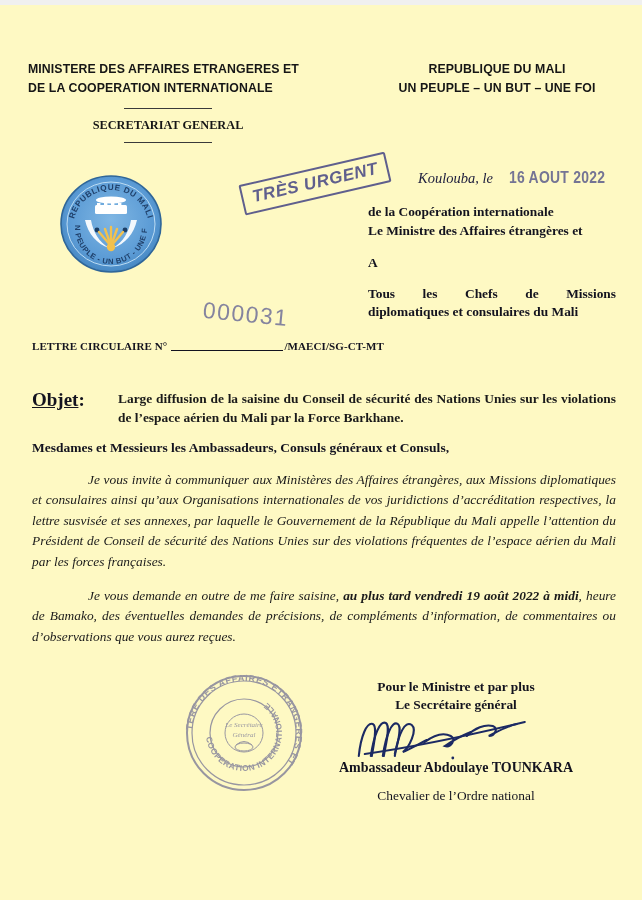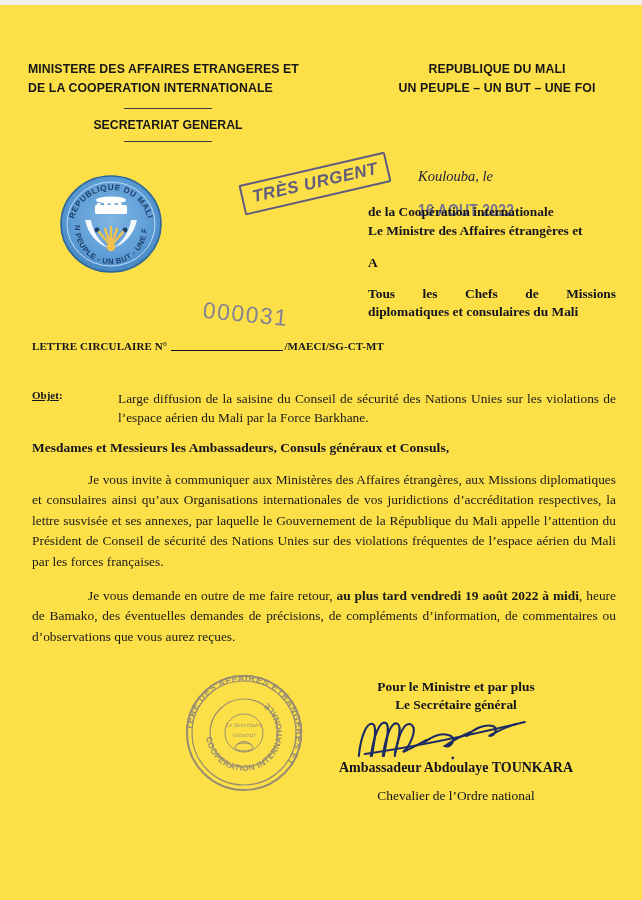--- a/index.html
+++ b/index.html
@@ -11,21 +11,21 @@
     width: 642px;
     height: 900px;
     position: relative;
     overflow: hidden;
     font-family: "Liberation Serif", serif;
     color: #1a1a1a;
   }
   .page {
     position: absolute;
     inset: 0;
-    background: #fde047;
+    background: #fef9c3;
   }
   .top-strip {
     position: absolute;
     top: 0; left: 0; right: 0;
     height: 5px;
     background: #f0f0f0;
   }
 
   
   .letterhead {
@@ -55,21 +55,21 @@
     width: 180px;
     text-align: center;
   }
   .rule {
     width: 88px;
     height: 0;
     border-top: 1.4px solid #3a3a3a;
     margin: 0 auto;
   }
   .sg-label {
-    font-family: Liberation Sans, sans-serif;
+    font-family: Liberation Serif, serif;
     font-weight: bold;
     font-size: 12.3px;
     color: #161616;
     margin: 9px 0 9px 0;
   }
 
   
   .emblem {
     position: absolute;
     top: 172px;
@@ -99,21 +99,20 @@
 
   
   .date-line {
     position: absolute;
     top: 168px;
     left: 418px;
     width: 212px;
     display: flex;
     align-items: baseline;
     gap: 16px;
-    flex-direction: column;
   }
   .koulouba {
     font-family: "Liberation Serif", serif;
     font-style: italic;
     font-size: 14.5px;
     color: #21213f;
     white-space: nowrap;
   }
   .date-stamp {
     font-family: "Liberation Sans", sans-serif;
@@ -188,32 +187,33 @@
   .objet-row {
     position: absolute;
     top: 389px;
     left: 32px;
     right: 26px;
     display: flex;
     align-items: flex-start;
   }
   .objet-label {
     font-weight: bold;
-    font-size: 11px;
+    font-size: 19px;
     width: 86px;
     flex: none;
     color: #13131f;
   }
   .objet-label .u { text-decoration: underline; }
   .objet-text {
     flex: 1;
     font-size: 13.4px;
     line-height: 1.42;
     text-align: justify;
     color: #1a1a1a;
+    font-weight: bold;
   }
 
   
   .salutation {
     position: absolute;
     top: 440px;
     left: 32px;
     font-weight: bold;
     font-size: 13.5px;
     color: #13131f;
@@ -226,20 +226,21 @@
     left: 32px;
     right: 26px;
     font-size: 13.4px;
     line-height: 1.52;
     color: #1a1a1a;
   }
   .body p {
     margin: 0 0 14px 0;
     text-indent: 56px;
     text-align: justify;
+    font-style: italic;
   }
   .body p b { font-weight: bold; }
 
   
   .round-stamp {
     position: absolute;
     top: 667px;
     left: 178px;
     width: 132px;
     height: 132px;
@@ -380,21 +381,21 @@
     <div class="objet-label">
       <span class="u">Objet</span><span>:</span>
     </div>
     <div class="objet-text">Large diffusion de la saisine du Conseil de sécurité des Nations Unies sur les violations de l’espace aérien du Mali par la Force Barkhane.</div>
   </div>
 
   <div class="salutation">Mesdames et Messieurs les Ambassadeurs, Consuls généraux et Consuls,</div>
 
   <div class="body">
     <p>Je vous invite à communiquer aux Ministères des Affaires étrangères, aux Missions diplomatiques et consulaires ainsi qu’aux Organisations internationales de vos juridictions d’accréditation respectives, la lettre susvisée et ses annexes, par laquelle le Gouvernement de la République du Mali appelle l’attention du Président de Conseil de sécurité des Nations Unies sur des violations fréquentes de l’espace aérien du Mali par les forces françaises.</p>
-    <p><span>Je vous demande en outre de me faire retour, </span><b>au plus tard vendredi 19 août 2022 à midi</b><span>, heure de Bamako, des éventuelles demandes de précisions, de compléments d’information, de commentaires ou d’observations que vous aurez reçues.</span></p>
+    <p><span>Je vous demande en outre de me faire saisine, </span><b>au plus tard vendredi 19 août 2022 à midi</b><span>, heure de Bamako, des éventuelles demandes de précisions, de compléments d’information, de commentaires ou d’observations que vous aurez reçues.</span></p>
   </div>
 
   <div class="round-stamp">
     <svg viewBox="0 0 132 132" xmlns="http://www.w3.org/2000/svg">
       <defs>
         <path id="rsOuter" d="M 66,66 m -52,0 a 52,52 0 1 1 104,0 a 52,52 0 1 1 -104,0" fill="none"></path>
         <path id="rsInner" d="M 66,66 m -38,0 a 38,38 0 1 0 76,0 a 38,38 0 1 0 -76,0" fill="none"></path>
       </defs>
       <circle cx="66" cy="66" r="57" fill="none" stroke="#5a5a8c" stroke-width="2"></circle>
       <circle cx="66" cy="66" r="52" fill="none" stroke="#5a5a8c" stroke-width="1.2"></circle>

